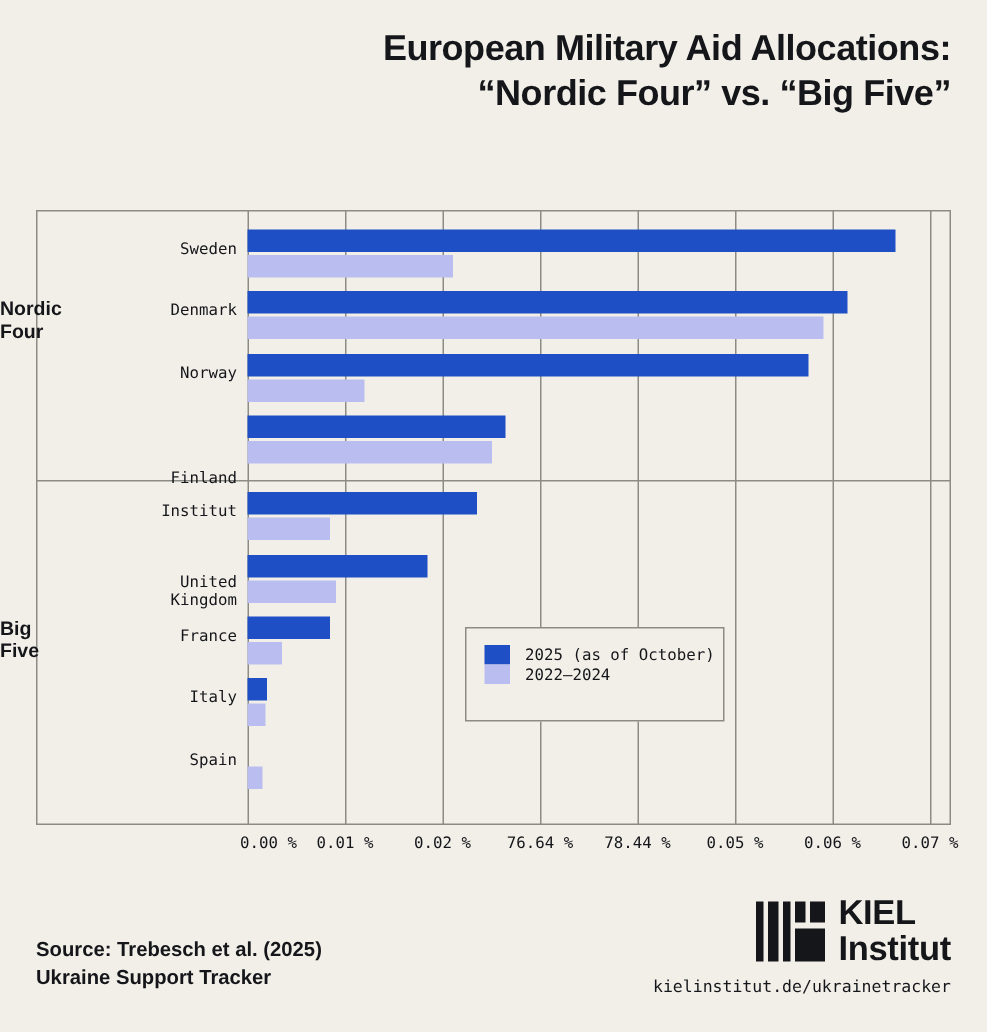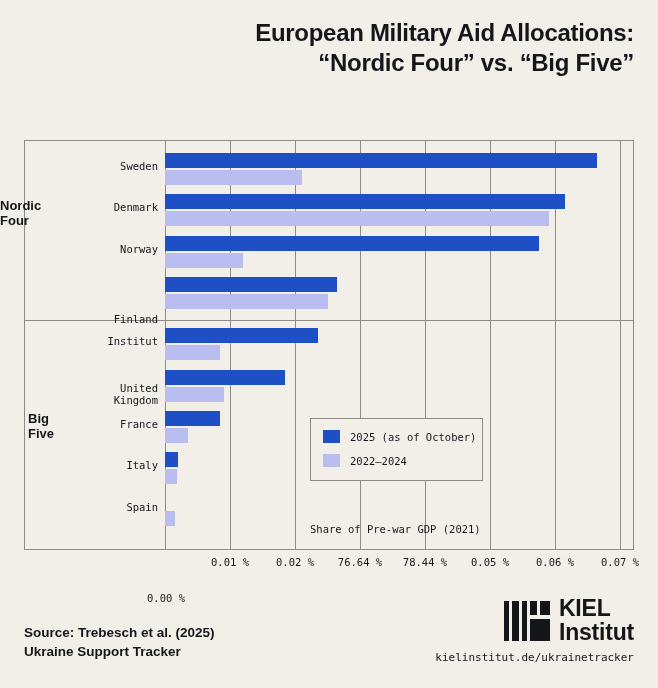--- a/index.html
+++ b/index.html
@@ -124,21 +124,20 @@
     width: 173px;
     height: 63px;
     border: 1px solid #8c8b86;
     background: #f2efe9;
     box-sizing: border-box;
     padding: 11px 12px;
   }
   .legend-row {
     display: flex;
     align-items: center;
-    margin-bottom: 11px;
   }
   .legend-row:last-child { margin-bottom: 0; }
   .legend-swatch {
     width: 17px;
     height: 13px;
     margin-right: 10px;
     flex: none;
   }
   .legend-swatch.c2025 { background: #1f4fc4; }
   .legend-swatch.c2224 { background: #b9bdf0; }
@@ -223,21 +222,21 @@
 
   <div class="header">
     <h1 class="title">European Military Aid Allocations:
 “Nordic Four” vs. “Big Five”</h1>
   </div>
 
   <div class="chart-wrap">
     <div class="plot-frame"></div>
     <div id="plot-dynamic">
         <div class="axis-line" style="left: 141px;"></div>
-        <div class="tick-label" style="left: 142px; margin-top: 36px;">0.00 %</div>
+        <div class="tick-label" style="left: 155px;">0.00 %</div>
         <div class="gridline" style="left: 206px;"></div>
         <div class="tick-label" style="left: 206px;">0.01 %</div>
         <div class="gridline" style="left: 271px;"></div>
         <div class="tick-label" style="left: 271px;">0.02 %</div>
         <div class="gridline" style="left: 336px;"></div>
         <div class="tick-label" style="left: 336px;">76.64 %</div>
         <div class="gridline" style="left: 401px;"></div>
         <div class="tick-label" style="left: 401px;">78.44 %</div>
         <div class="gridline" style="left: 466px;"></div>
         <div class="tick-label" style="left: 466px;">0.05 %</div>
@@ -269,36 +268,35 @@
         <div class="bar c2224" style="left: 141px; top: 288px; width: 22.75px;"></div>
         <div class="cat-label-in" style="top: 278px;">France</div>
         <div class="bar c2025" style="left: 141px; top: 312.333px; width: 13px;"></div>
         <div class="bar c2224" style="left: 141px; top: 329.333px; width: 11.7px;"></div>
         <div class="cat-label-in" style="top: 319.333px;">Italy</div>
         <div class="bar c2025" style="left: 141px; top: 353.667px; width: 0px;"></div>
         <div class="bar c2224" style="left: 141px; top: 370.667px; width: 9.75px;"></div>
         <div class="cat-label-in" style="top: 360.667px;">Spain</div>
         <div class="group-label" style="top: 59.3333px;">Nordic
 Four</div>
-        <div class="group-label" style="top: 272px; padding-left: 28px;">Big
+        <div class="group-label" style="top: 272px;">Big
 Five</div>
       </div>
 
     <div class="legend">
       <div class="legend-row">
         <span class="legend-swatch c2025"></span>
         <span class="legend-text">2025 (as of October)</span>
       </div>
       <div class="legend-row">
         <span class="legend-swatch c2224"></span>
         <span class="legend-text">2022–2024</span>
       </div>
     </div>
 
-    <div class="axis-note">Share of Pre-war GDP (2021)</div>
   </div>
 
   <div class="footer">
     <div class="source">Source: Trebesch et al. (2025)
 Ukraine Support Tracker</div>
     <div class="brand">
       <span class="brand-mark">
         <i class="b1"></i>
           <i class="b2"></i>
           <i class="b3"></i>

